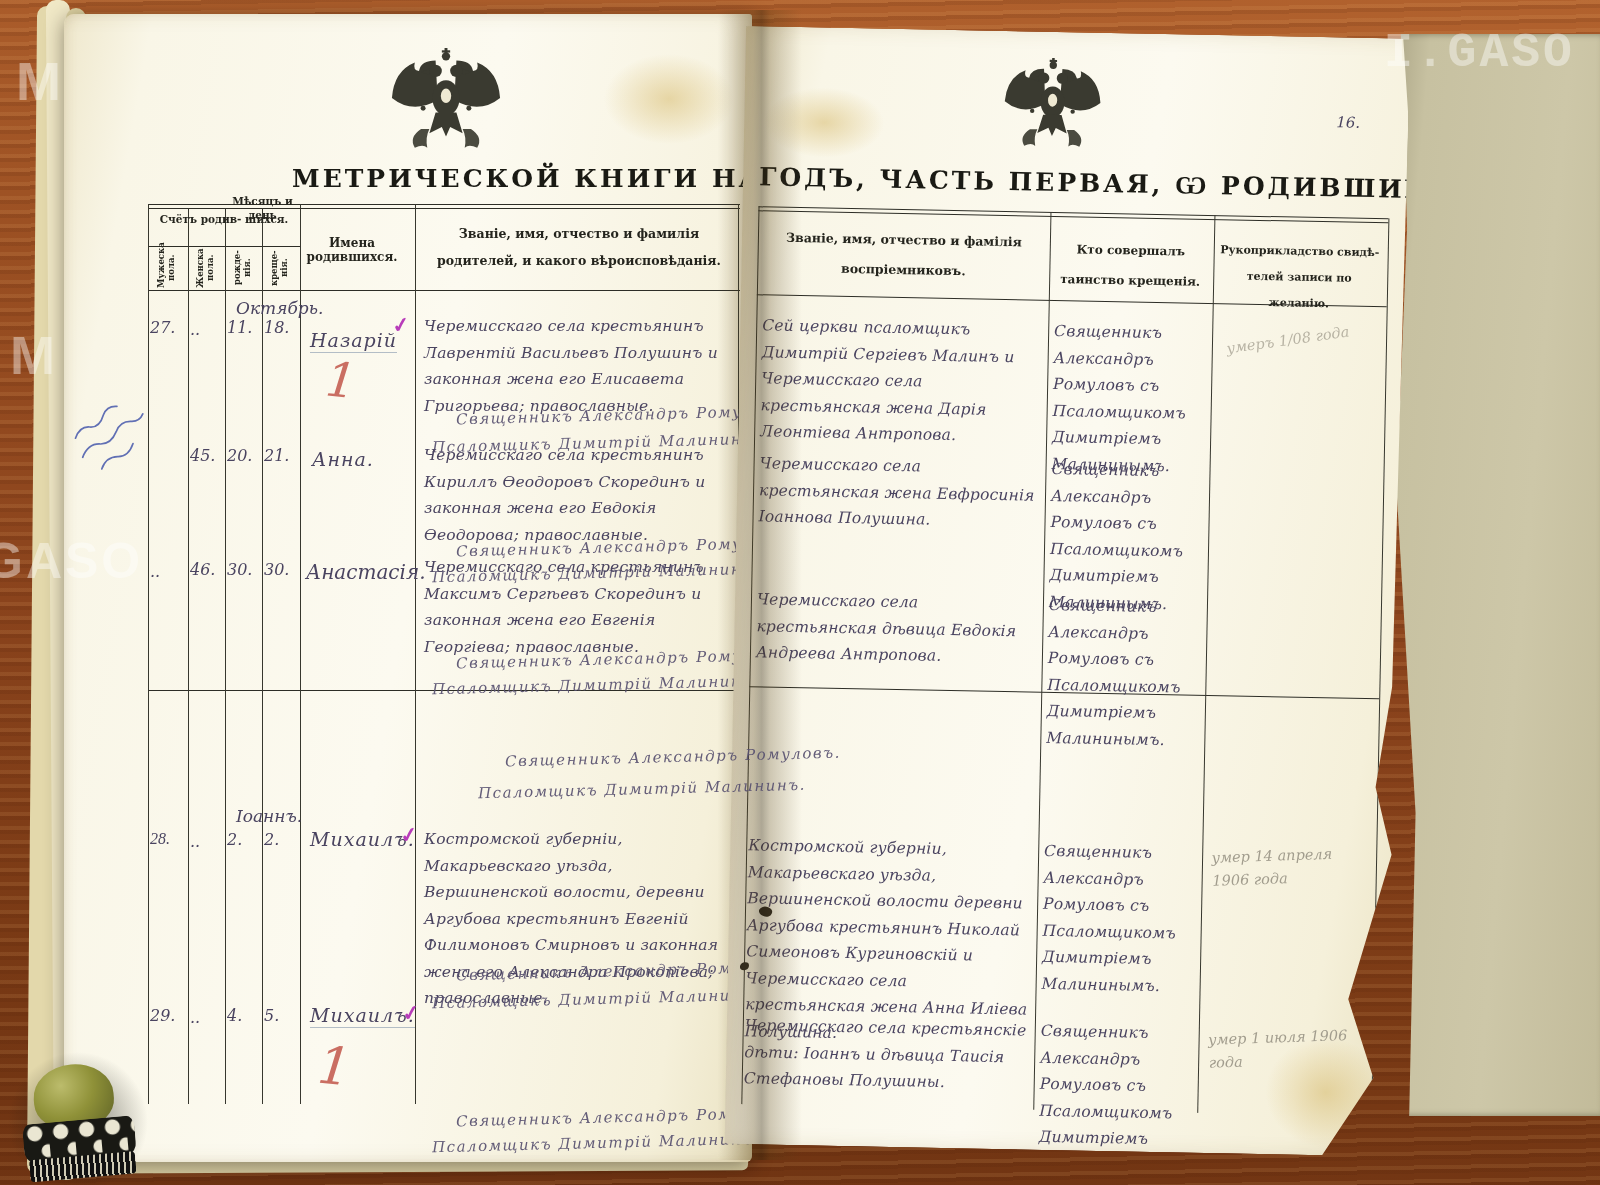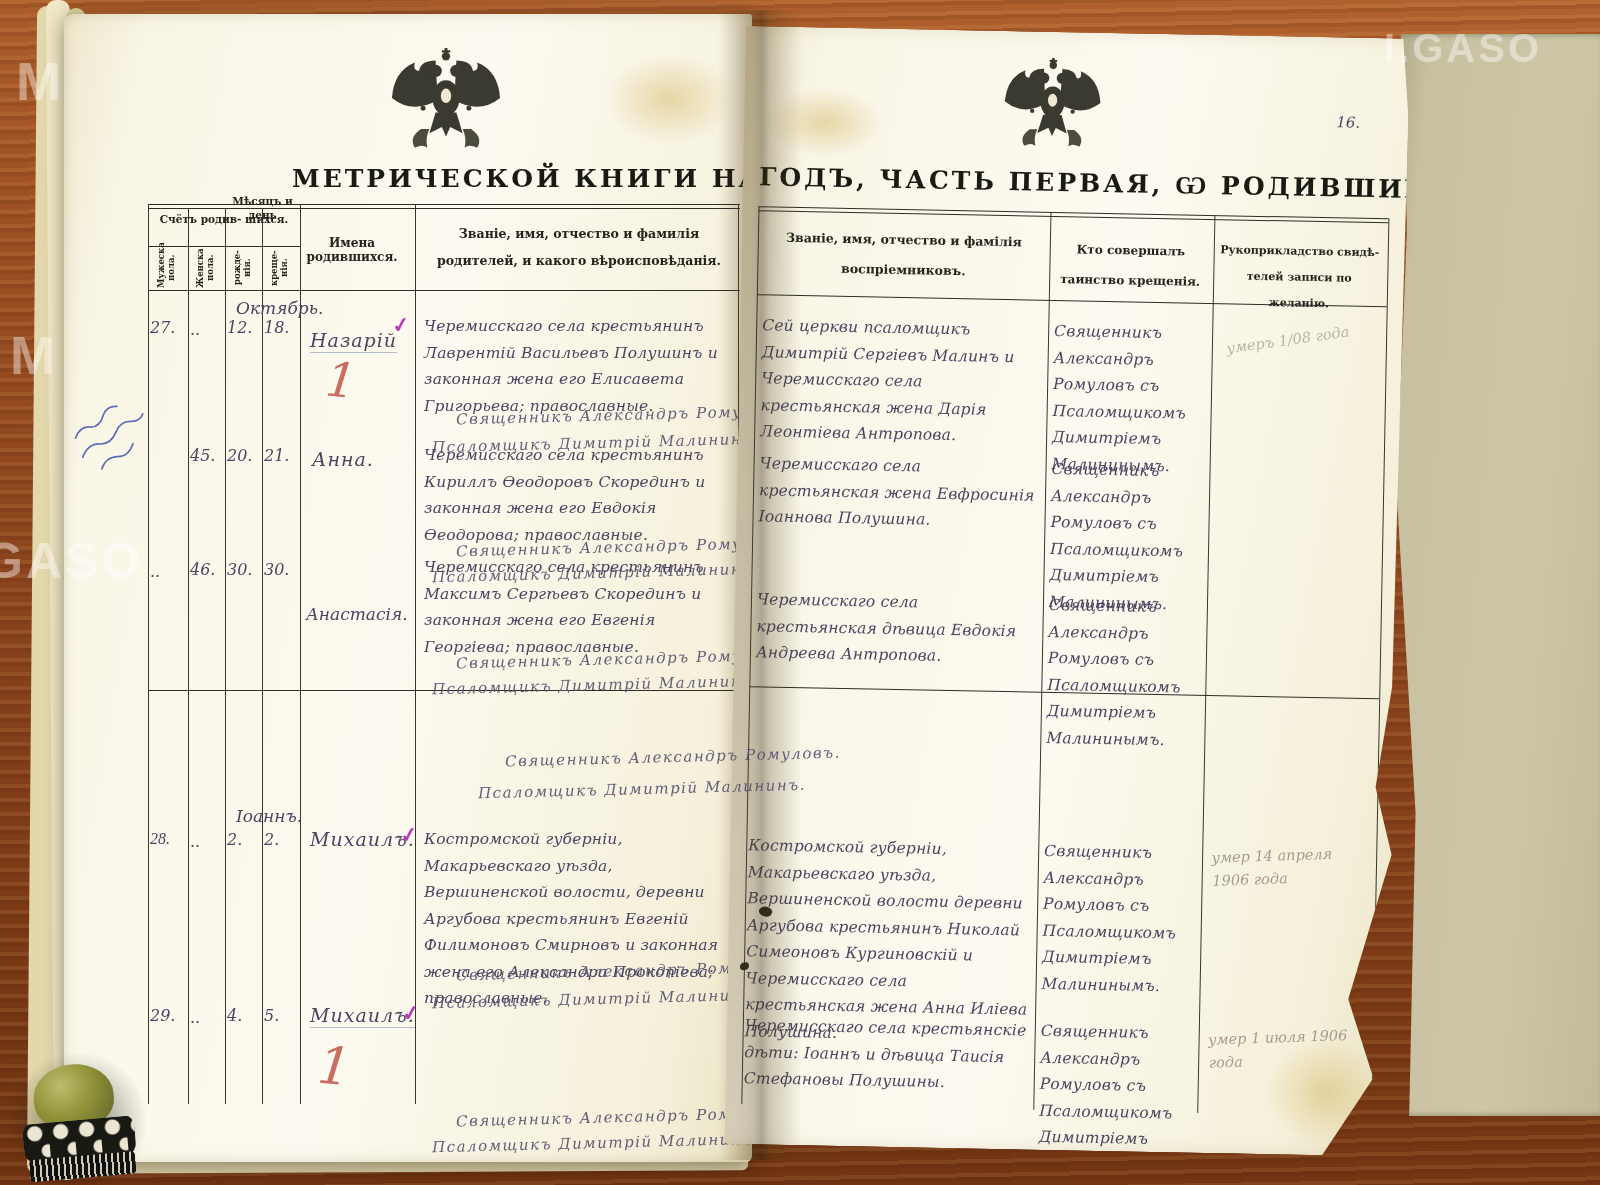--- a/index.html
+++ b/index.html
@@ -63,21 +63,21 @@
       <ellipse cx="60" cy="46" rx="5" ry="7" fill="#efe9d2"></ellipse>
     </g>
   </defs>
 </svg>
 
 <div class="stage ni">
 
   <div class="wm" style="left:16px;top:50px;font-size:54px;">M</div>
   <div class="wm" style="left:10px;top:324px;font-size:54px;">M</div>
   <div class="wm" style="left:-16px;top:532px;font-size:50px;">GASO</div>
-  <div class="wm" style="left:1384px;top:26px;font-size:40px;">I.GASO</div>
+  <div class="wm" style="left:1384px;top:26px;font-size:48px;font-family:Liberation Mono, monospace;">I.GASO</div>
 
   <div class="abs" style="left:1388px;top:34px;width:212px;height:1082px;background:linear-gradient(95deg,#a8a283 0%,#c7c1a1 14%,#cdc7a8 60%,#c2bb9a 100%);
               clip-path:polygon(6% 0,100% 0,100% 100%,10% 100%,13% 72%,4% 42%,9% 18%);box-shadow:inset 4px 0 6px rgba(60,55,30,.5);"></div>
 
   <div class="abs strip" style="left:32px;top:6px;width:28px;height:1168px;background:#e3d8ab;transform:rotate(.5deg);"></div>
   <div class="abs strip" style="left:50px;top:0;width:24px;height:1180px;background:#f0e8c6;transform:rotate(-.4deg);"></div>
   <div class="abs strip" style="left:66px;top:8px;width:20px;height:1164px;background:#ddd2a2;"></div>
   <div class="abs strip" style="left:48px;top:1126px;width:700px;height:46px;background:linear-gradient(180deg,#efe6c0,#dcd2a6);border-radius:14px 30px 6px 18px;transform:rotate(-.3deg);"></div>
 
   <div class="abs page pageL" style="left:64px;top:14px;width:688px;height:1148px;z-index:2;">
@@ -110,42 +110,42 @@
     <div class="abs pr vlab" style="left:92px;top:234px;height:40px;">Мужеска пола.</div>
     <div class="abs pr vlab" style="left:131px;top:234px;height:40px;">Женска пола.</div>
     <div class="abs pr vlab" style="left:168px;top:234px;height:40px;">рожде- нія.</div>
     <div class="abs pr vlab" style="left:205px;top:234px;height:40px;">креще- нія.</div>
     <div class="abs pr" style="left:238px;top:222px;width:100px;font-size:12px;">Имена родившихся.</div>
     <div class="abs pr" style="left:362px;top:206px;width:306px;font-size:12.5px;line-height:27px;">Званіе, имя, отчество и фамилія родителей, и какого вѣроисповѣданія.</div>
 
     <div class="abs hw mon" style="left:172px;top:284px;">Октябрь.</div>
     <div class="abs hw num" style="left:86px;top:304px;width:36px;">27.</div>
     <div class="abs hw num" style="left:126px;top:306px;width:34px;">..</div>
-    <div class="abs hw num" style="left:163px;top:304px;width:34px;">12.</div>
+    <div class="abs hw num" style="left:163px;top:304px;width:34px;">11.</div>
     <div class="abs hw num" style="left:200px;top:304px;width:34px;">18.</div>
     <div class="abs hw nm uline" style="left:246px;top:315px;text-align:right;">Назарій</div>
     <div class="abs check" style="left:328px;top:298px;">✓</div>
     <div class="abs redmark" style="left:262px;top:338px;font-size:48px;">1</div>
     <div class="abs hw par" style="left:360px;top:299px;width:316px;">Черемисскаго села крестьянинъ Лаврентій Васильевъ Полушинъ и законная жена его Елисавета Григорьева; православные.</div>
     <div class="abs hw sig" style="left:392px;top:392px;">Священникъ Александръ Ромуловъ.</div>
     <div class="abs hw sig" style="left:368px;top:420px;">Псаломщикъ Димитрій Малининъ.</div>
 
     <div class="abs hw num" style="left:126px;top:432px;width:34px;">45.</div>
     <div class="abs hw num" style="left:163px;top:432px;width:34px;">20.</div>
     <div class="abs hw num" style="left:200px;top:432px;width:34px;">21.</div>
     <div class="abs hw nm" style="left:248px;top:434px;">Анна.</div>
     <div class="abs hw par" style="left:360px;top:428px;width:316px;">Черемисскаго села крестьянинъ Кириллъ Ѳеодоровъ Скорединъ и законная жена его Евдокія Ѳеодорова; православные.</div>
     <div class="abs hw sig" style="left:392px;top:524px;">Священникъ Александръ Ромуловъ.</div>
     <div class="abs hw sig" style="left:368px;top:550px;">Псаломщикъ Димитрій Малининъ.</div>
 
     <div class="abs hw num" style="left:86px;top:548px;width:36px;">..</div>
     <div class="abs hw num" style="left:126px;top:546px;width:34px;">46.</div>
     <div class="abs hw num" style="left:163px;top:546px;width:34px;">30.</div>
     <div class="abs hw num" style="left:200px;top:546px;width:34px;">30.</div>
-    <div class="abs hw" style="left:242px;top:546px;font-size:17px;margin-top:44px;">Анастасія.</div>
+    <div class="abs hw" style="left:242px;top:546px;font-size:20px;">Анастасія.</div>
     <div class="abs hw par" style="left:360px;top:540px;width:316px;">Черемисскаго села крестьянинъ Максимъ Сергѣевъ Скорединъ и законная жена его Евгенія Георгіева; православные.</div>
     <div class="abs hw sig" style="left:392px;top:636px;">Священникъ Александръ Ромуловъ.</div>
     <div class="abs hw sig" style="left:368px;top:662px;">Псаломщикъ Димитрій Малининъ.</div>
 
     <div class="abs hw mon" style="left:172px;top:792px;">Іоаннъ.</div>
     <div class="abs hw num" style="left:86px;top:816px;width:36px;font-family:Liberation Serif, serif;">28.</div>
     <div class="abs hw num" style="left:126px;top:818px;width:34px;">..</div>
     <div class="abs hw num" style="left:163px;top:816px;width:34px;">2.</div>
     <div class="abs hw num" style="left:200px;top:816px;width:34px;">2.</div>
     <div class="abs hw nm" style="left:246px;top:814px;">Михаилъ.</div>

